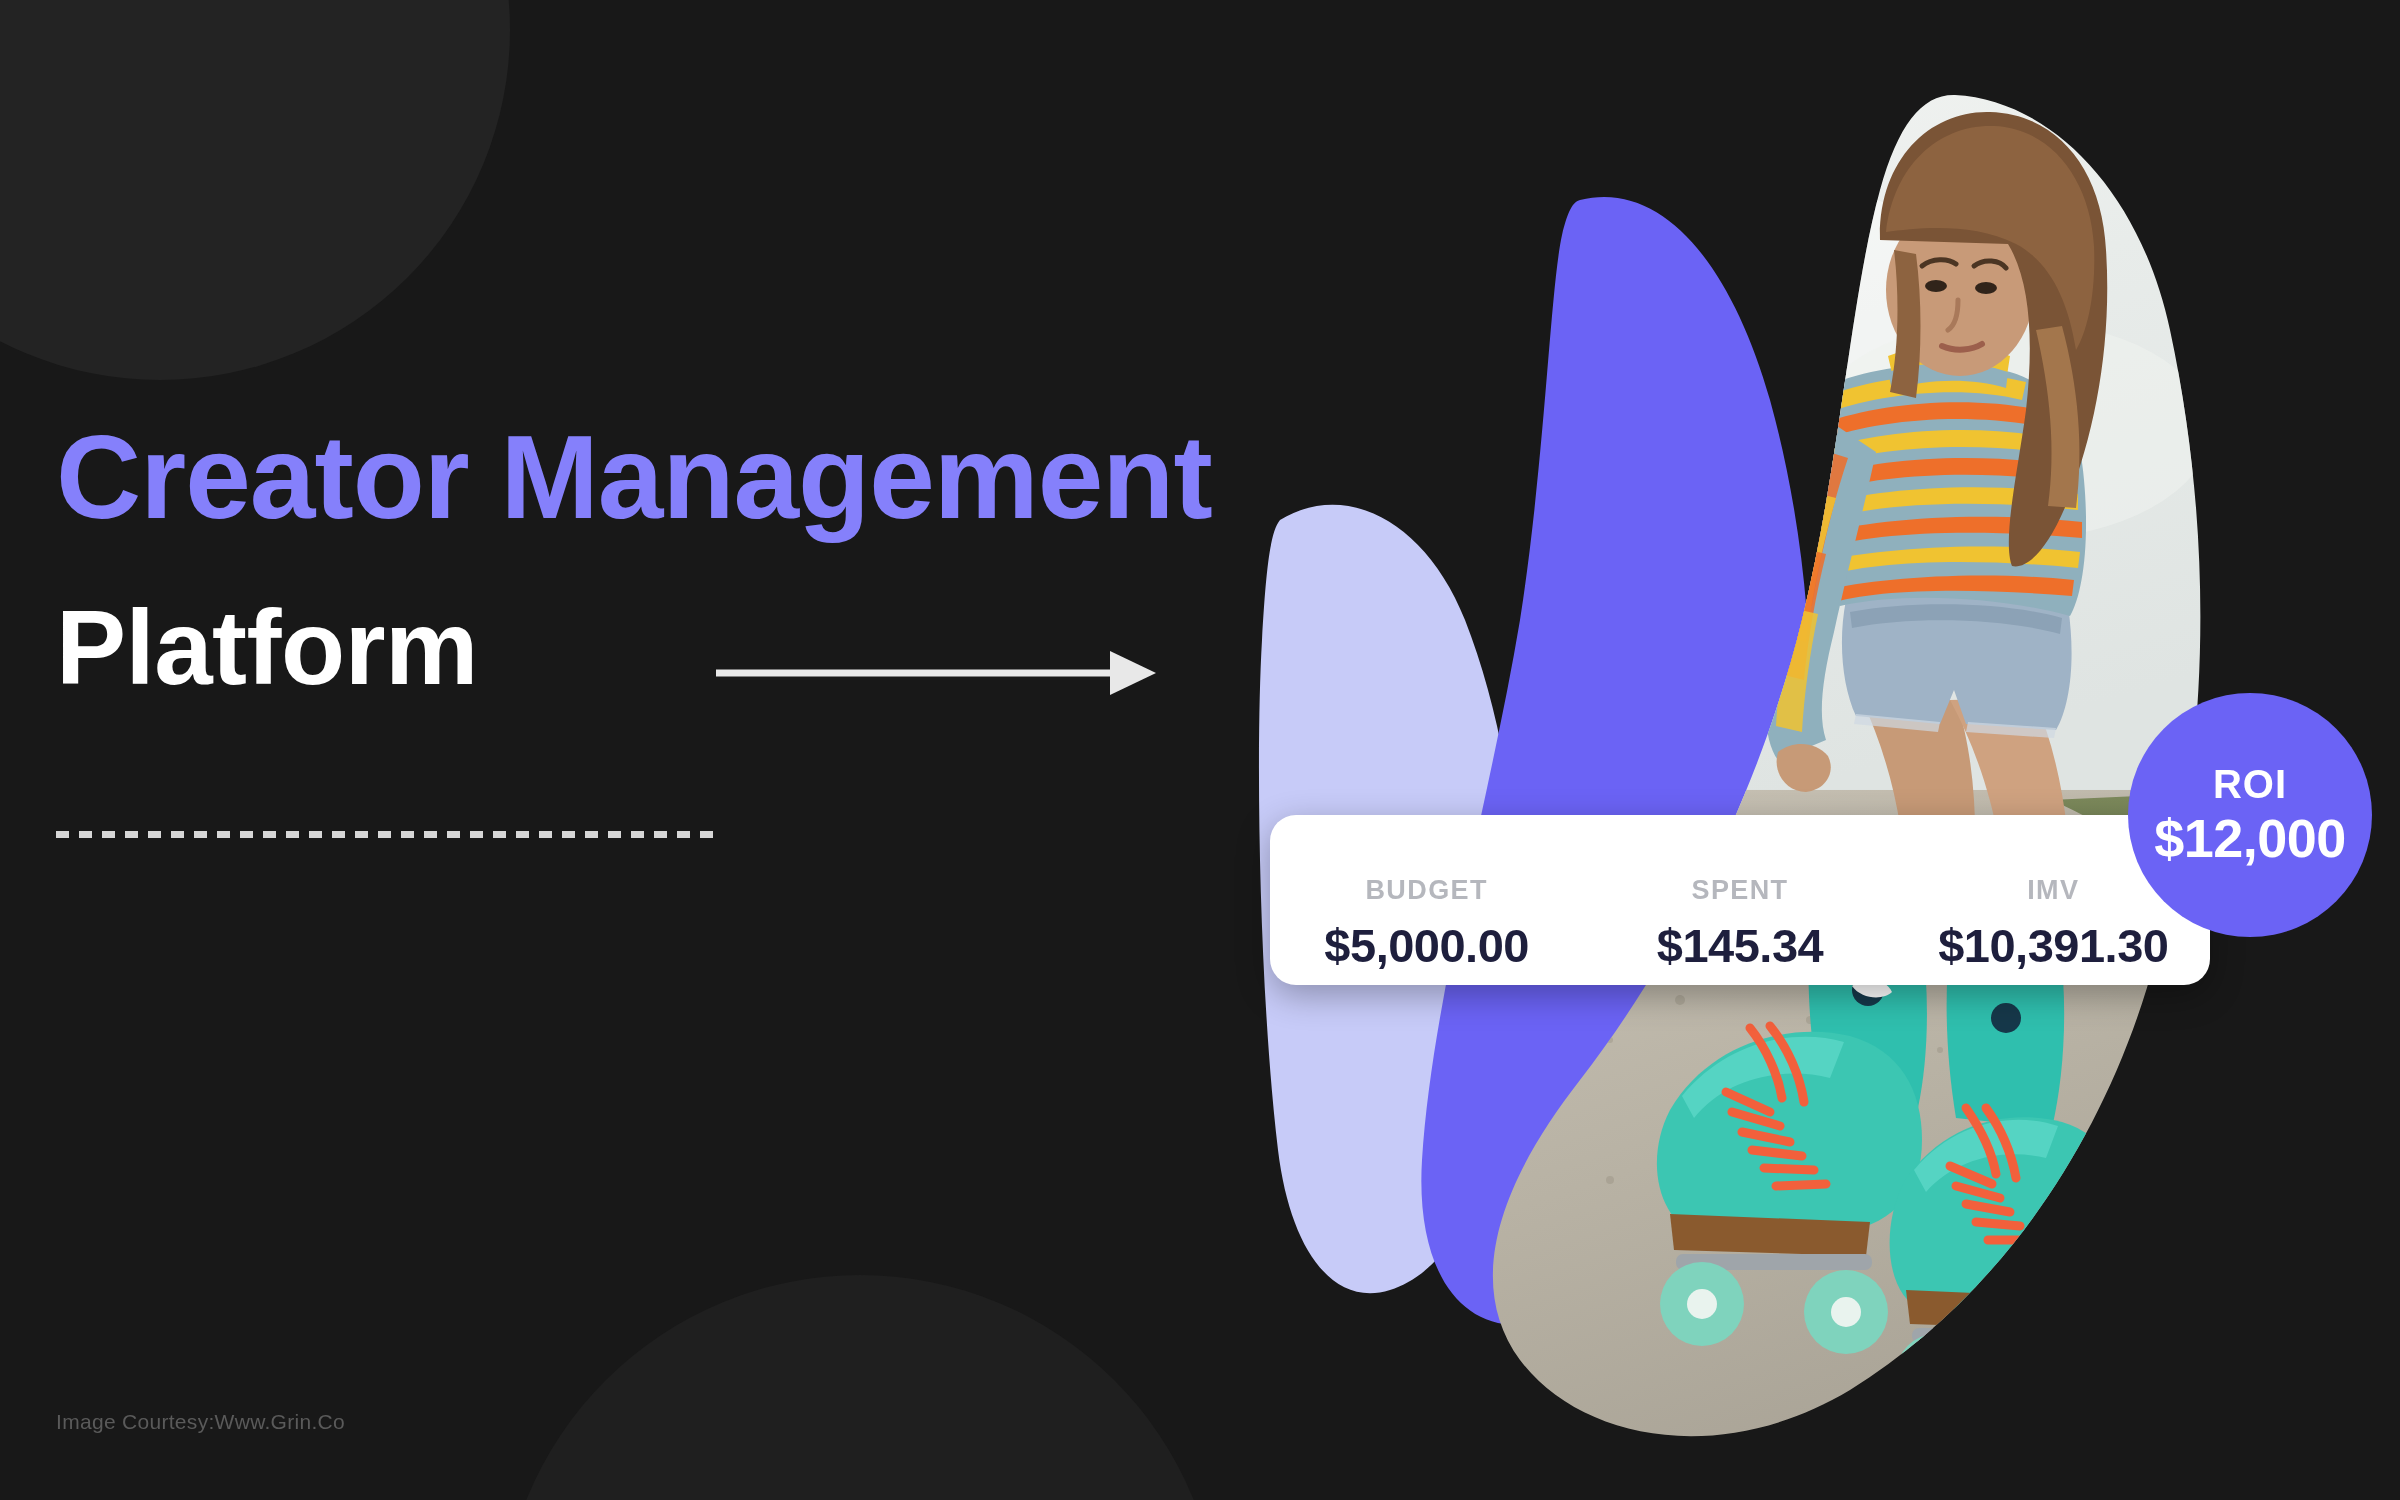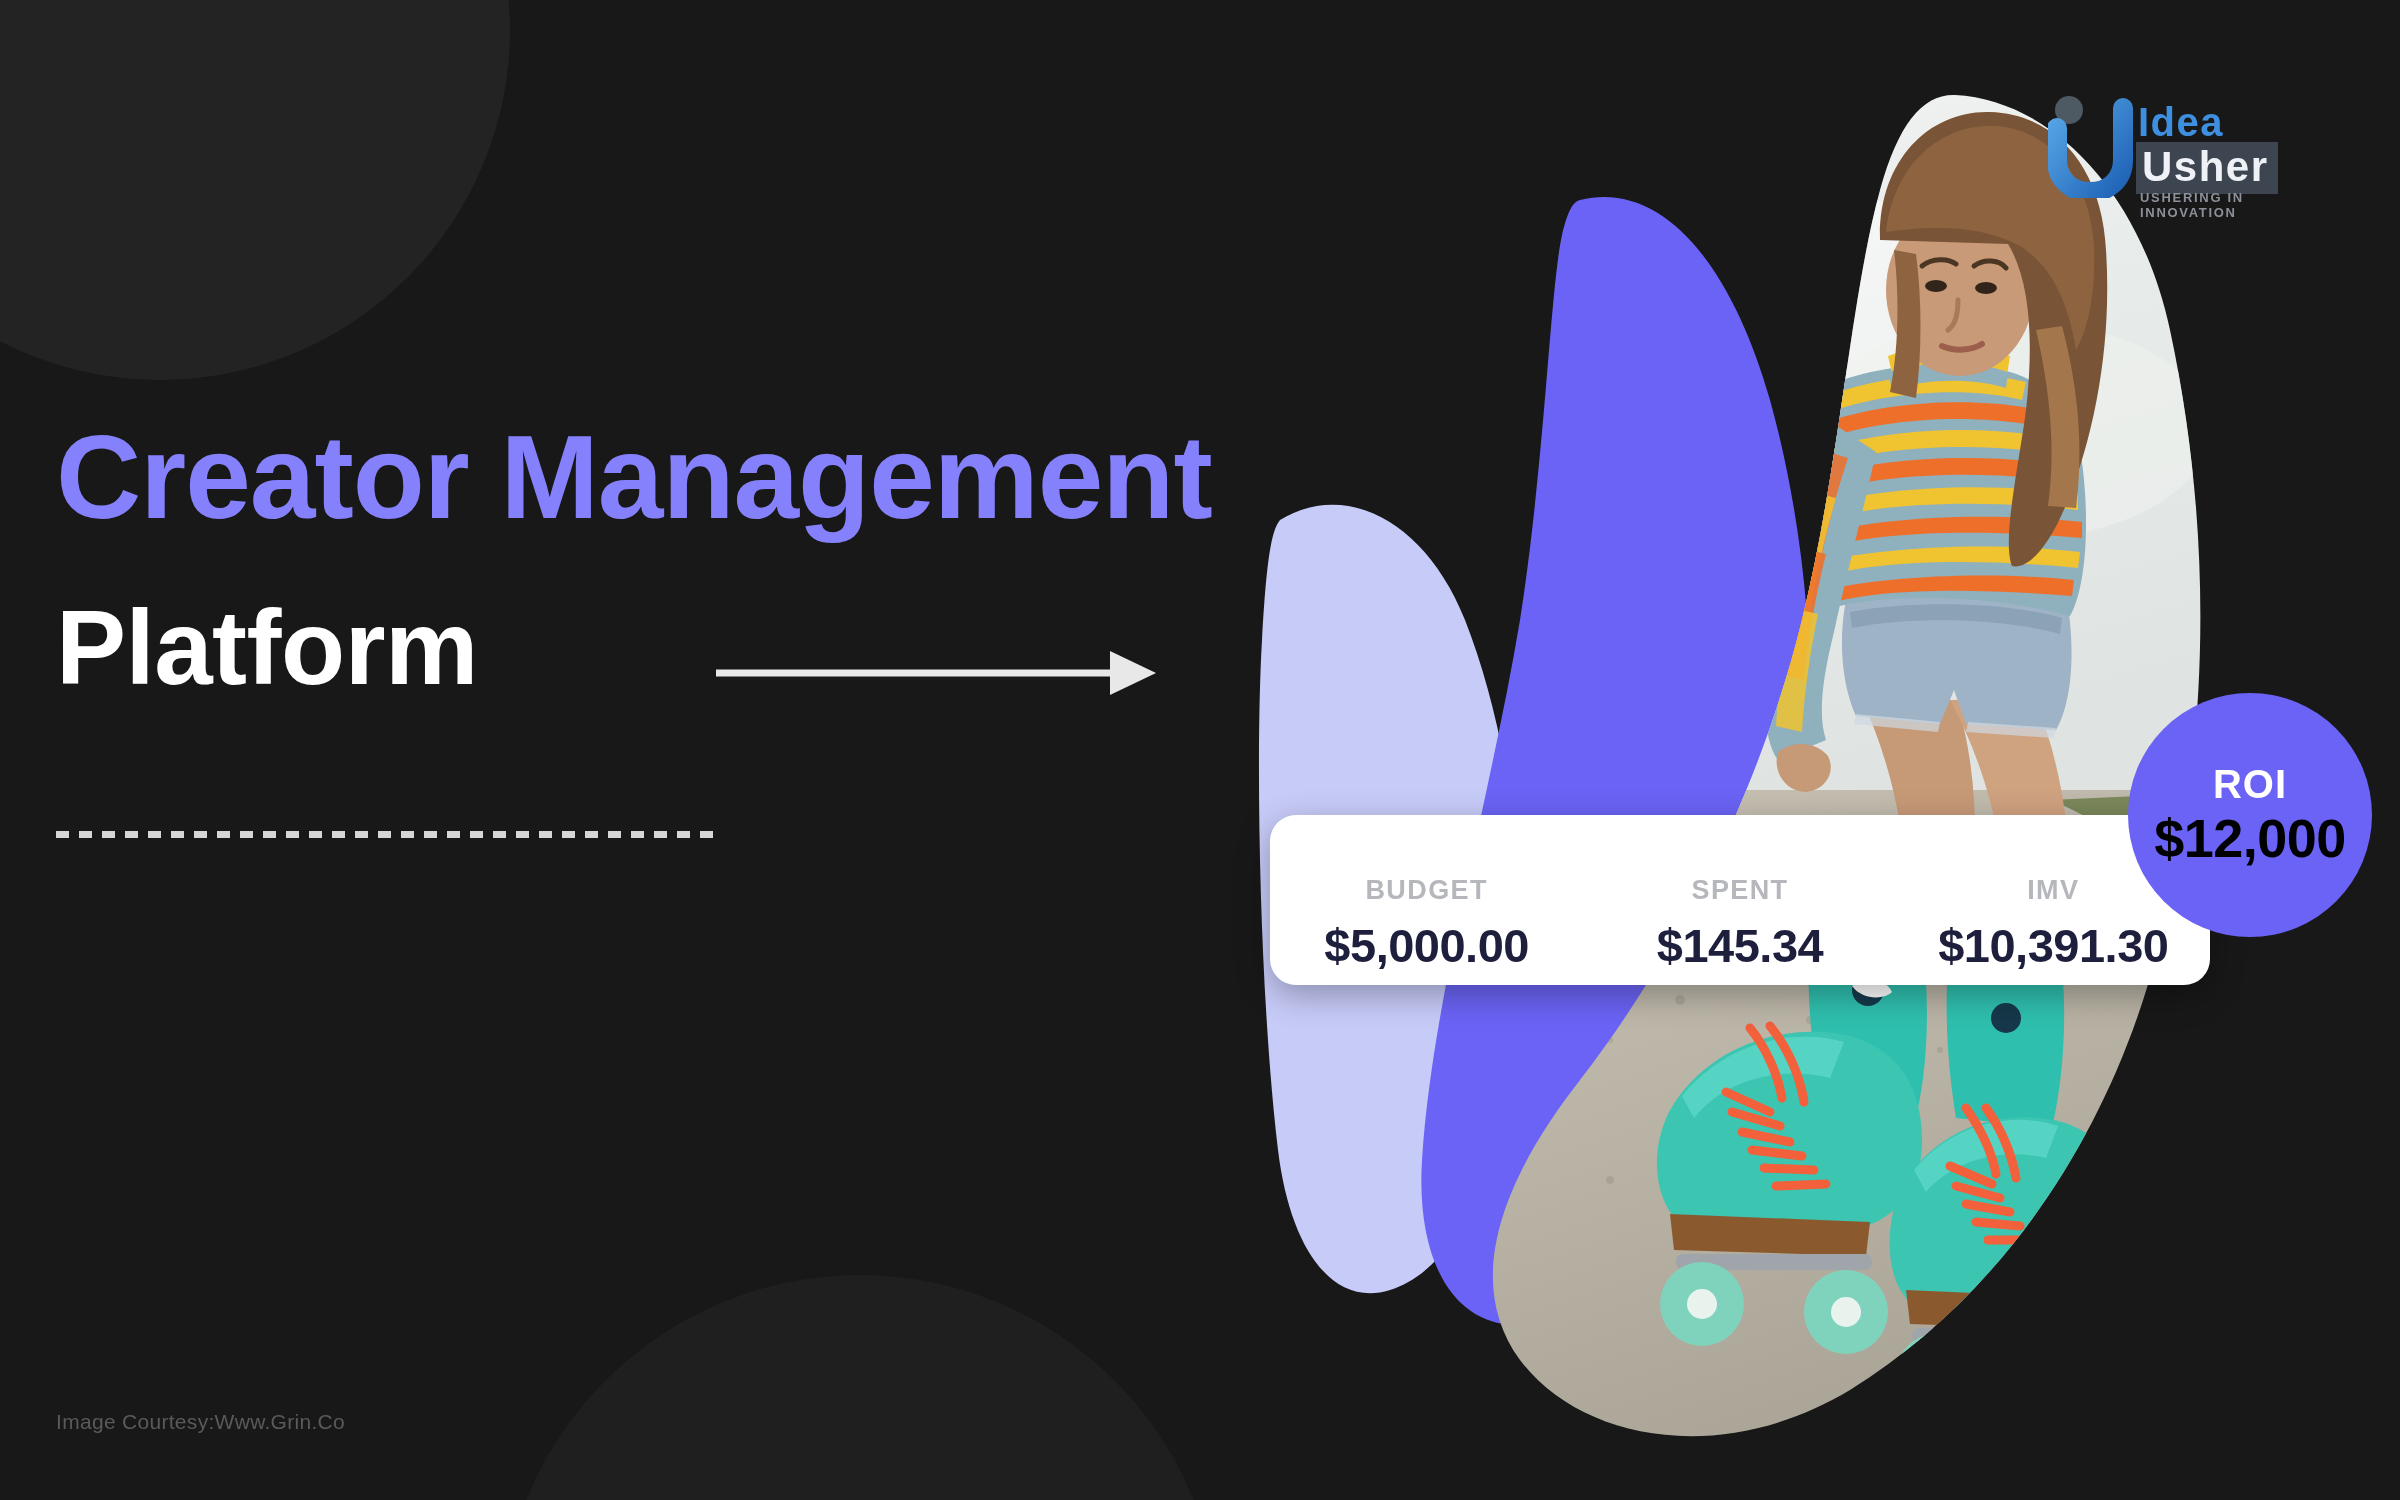--- a/index.html
+++ b/index.html
@@ -96,21 +96,21 @@
   #roi-badge {
     position:absolute; left:2128px; top:693px;
     width:244px; height:244px;
     border-radius:50%;
     background:#6b63f5;
     display:flex; flex-direction:column;
     align-items:center; justify-content:center;
     z-index:7;
   }
   #roi-label { font-size:40px; font-weight:bold; color:#fff; letter-spacing:1px; }
-  #roi-value { font-size:54px; font-weight:bold; color:#000000; letter-spacing:-0.5px; }
+  #roi-value { font-size:54px; font-weight:bold; color:#ffffff; letter-spacing:-0.5px; }
 
   
   #logo {
     position:absolute; left:2048px; top:94px;
     width:250px; height:110px; z-index:9;
   }
   #logo-mark { position:absolute; left:0; top:0; }
   #logo-idea {
     position:absolute; left:90px; top:6px;
     font-size:40px; font-weight:bold; letter-spacing:1.5px;
@@ -389,31 +389,14 @@
       <div class="stat-label">IMV</div>
       <div class="stat-value">$10,391.30</div>
     </div>
   </div>
 
   <div id="roi-badge">
     <div id="roi-label">ROI</div>
     <div id="roi-value">$12,000</div>
   </div>
 
-  <div id="logo">
-    <svg id="logo-mark" width="86" height="104" viewBox="0 0 86 104">
-      <defs>
-        <linearGradient id="uGrad" x1="0" y1="0" x2="1" y2="1">
-          <stop offset="0%" stop-color="#56a5e6"></stop>
-          <stop offset="100%" stop-color="#1f62b6"></stop>
-        </linearGradient>
-      </defs>
-      <circle cx="21" cy="16" r="14" fill="#4e5a63"></circle>
-      <path d="M 9 34 L 9 66 C 9 86, 24 98, 42 98 C 60 98, 75 86, 75 66 L 75 14" stroke="url(#uGrad)" stroke-width="20" fill="none" stroke-linecap="round"></path>
-    </svg>
-    <div id="logo-idea">Idea</div>
-    <div id="logo-usher-box">
-      <span id="logo-usher">Usher</span>
-    </div>
-    <div id="logo-tagline">USHERING IN INNOVATION</div>
-  </div>
 
 </div>
 
 </body></html>

